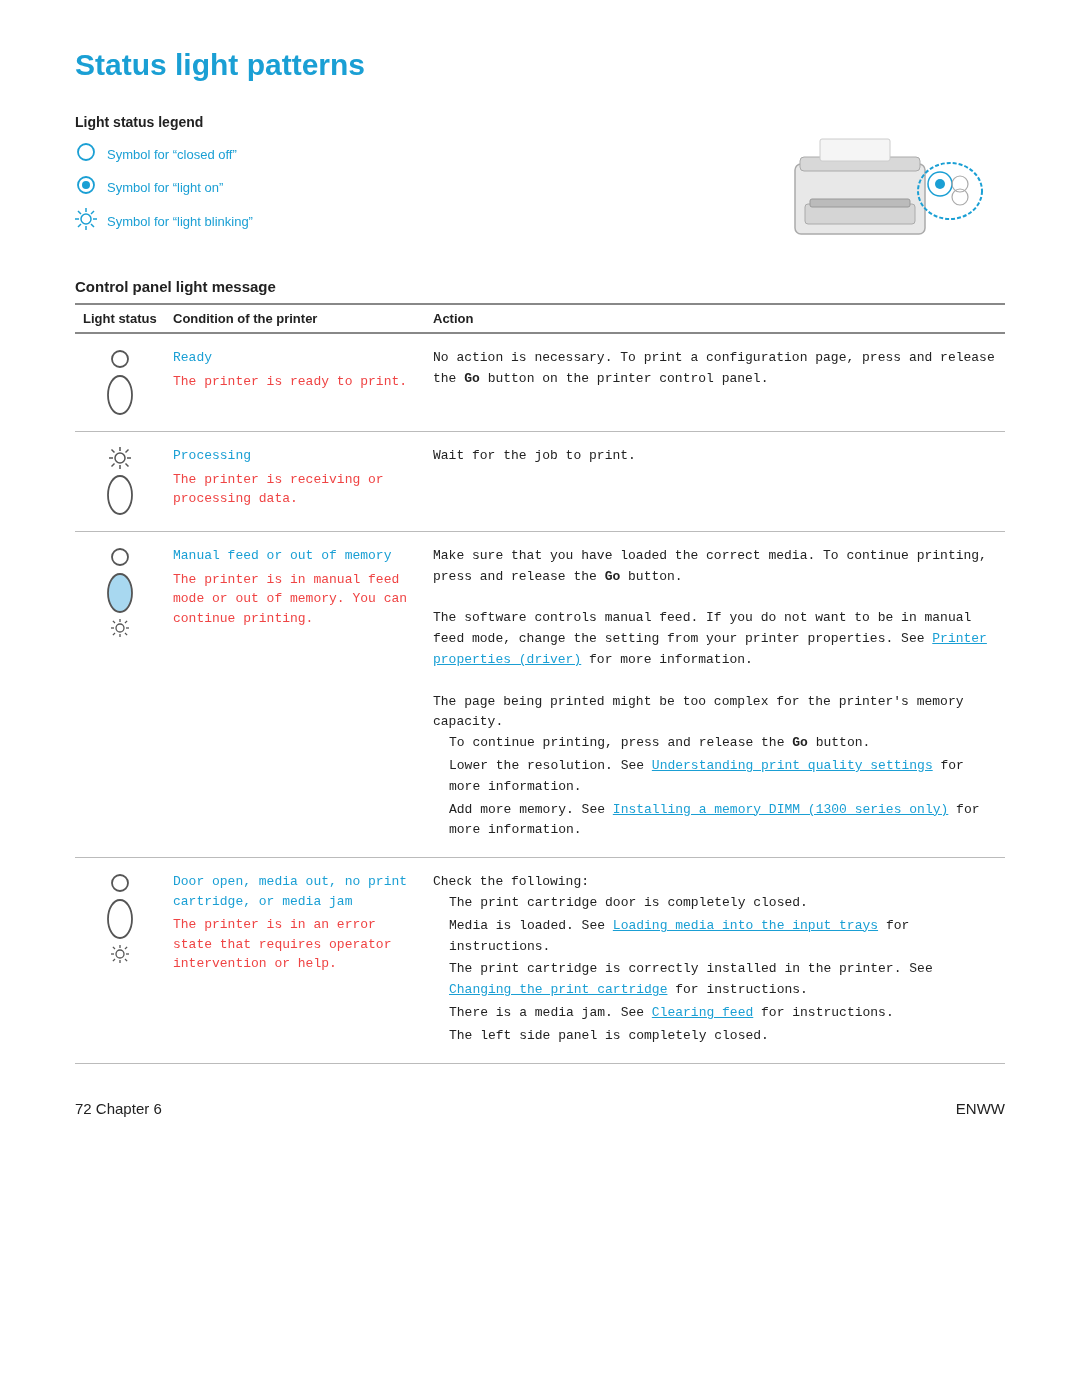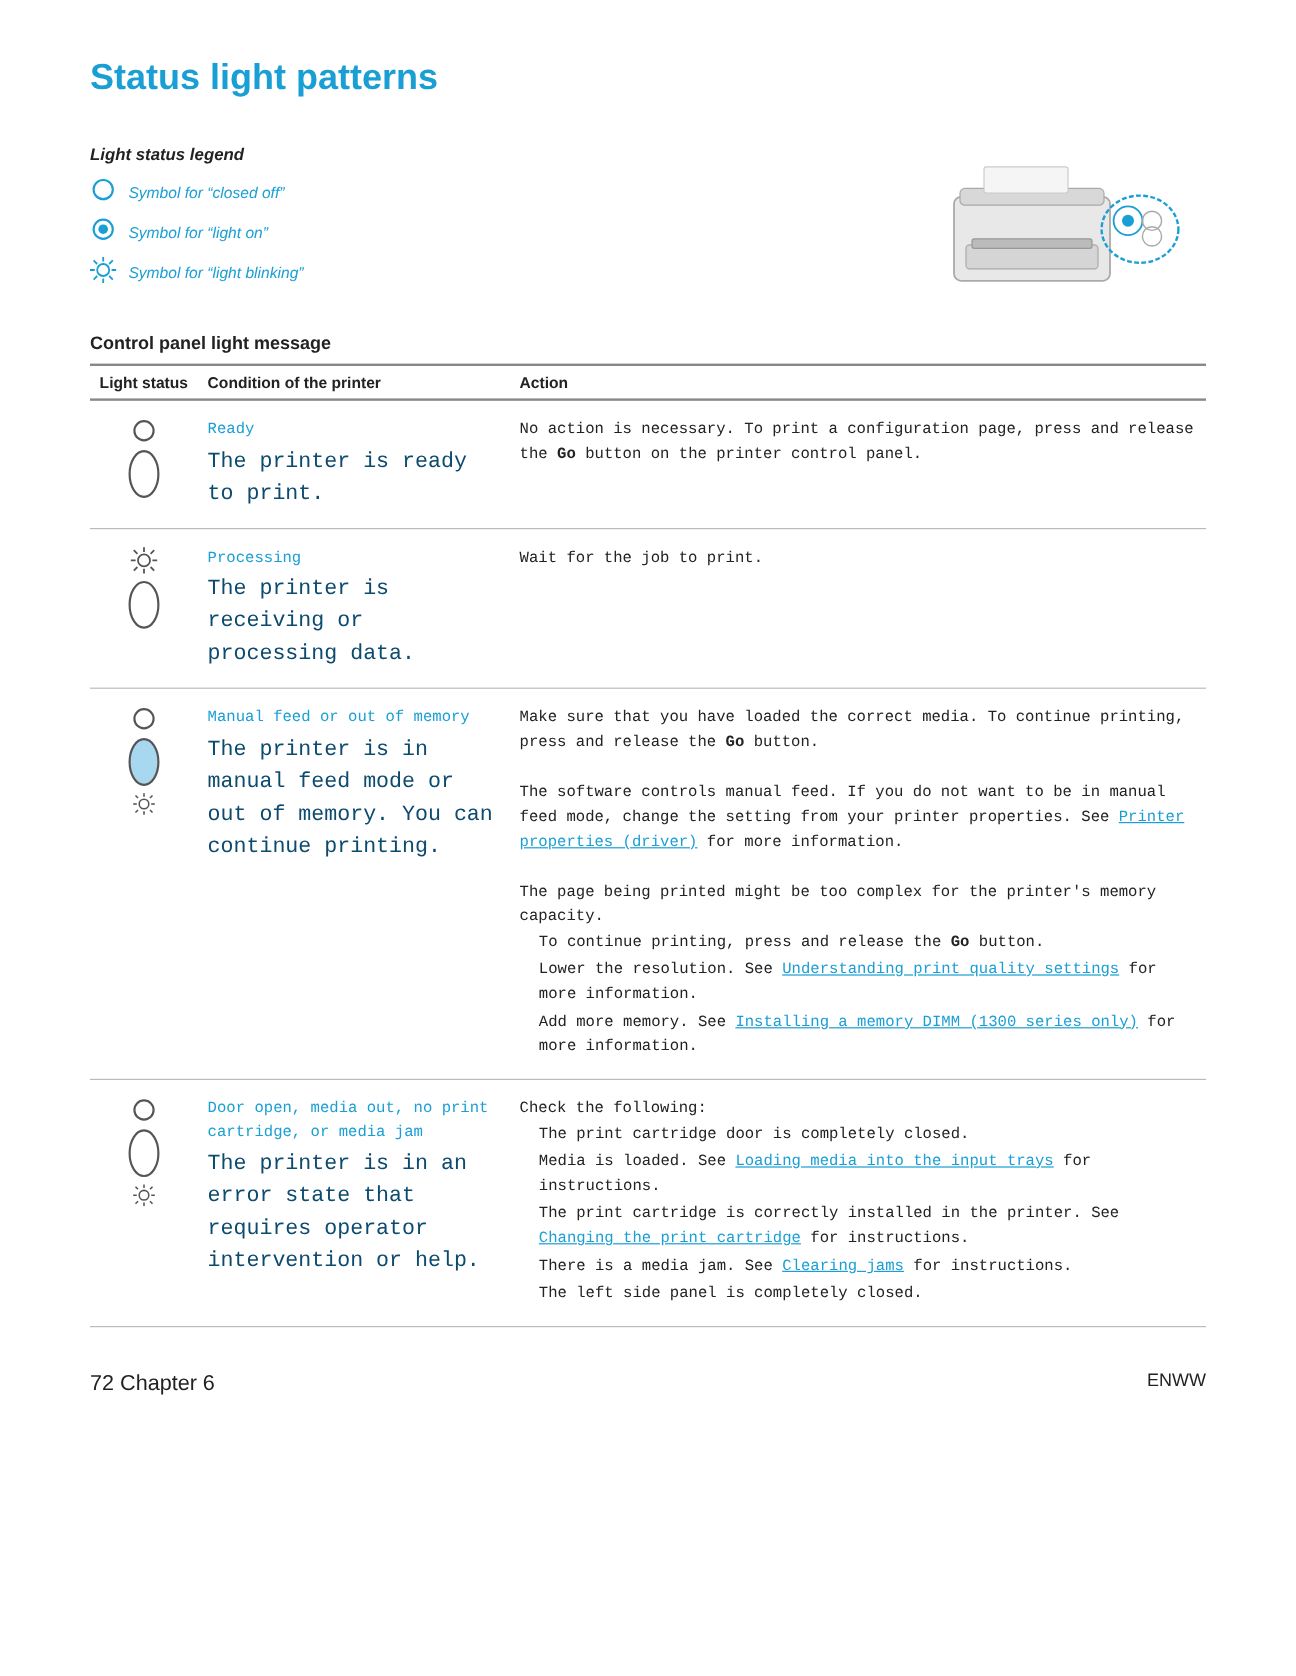--- a/index.html
+++ b/index.html
@@ -38,23 +38,22 @@
       font-size: 18px;
       color: #1a9fd4;
       flex-shrink: 0;
     }
     .legend-text {
       color: #1a9fd4;
       font-size: 13px;
     }
     .legend-and-image {
       display: flex;
-      align-items: center;
+      align-items: flex-start;
       justify-content: space-between;
-      font-style: italic;
     }
     .legend-items {
       flex: 1;
     }
     .printer-image-area {
       width: 240px;
       height: 150px;
       flex-shrink: 0;
       display: flex;
       align-items: center;
@@ -101,22 +100,22 @@
     .col-action {
       width: auto;
     }
     .condition-title {
       color: #1a9fd4;
       font-weight: normal;
       margin-bottom: 4px;
       display: block;
     }
     .condition-desc {
-      color: #0c4a6e;
-      font-size: 18px;
+      color: #ef4444;
+      font-size: 13px;
       line-height: 1.5;
     }
     .action-text {
       font-size: 13px;
       line-height: 1.6;
     }
     .action-text a, .link {
       color: #1a9fd4;
       text-decoration: underline;
     }
@@ -139,21 +138,21 @@
     }
     .footer {
       display: flex;
       justify-content: space-between;
       margin-top: 32px;
       font-size: 13px;
       color: #222;
       padding-top: 4px;
     }
     .footer-left {
-      font-size: 18px;
+      font-size: 15px;
     }
     .footer-right {
       font-size: 15px;
     }
   </style>
 </head>
 <body>
 
 <h1 class="page-title">Status light patterns</h1>
 
@@ -358,21 +357,21 @@
       <td class="col-condition">
         <span class="condition-title">Door open, media out, no print cartridge, or media jam</span>
         <span class="condition-desc">The printer is in an error state that requires operator intervention or help.</span>
       </td>
       <td class="col-action">
         <div class="action-text">
           Check the following:<br>
           <span class="action-sub">The print cartridge door is completely closed.</span>
           <span class="action-sub">Media is loaded. See <a class="link">Loading media into the input trays</a> for instructions.</span>
           <span class="action-sub">The print cartridge is correctly installed in the printer. See <a class="link">Changing the print cartridge</a> for instructions.</span>
-          <span class="action-sub">There is a media jam. See <a class="link">Clearing jams</a> for instructions.</span>
+          <span class="action-sub">There is a media jam. See <a class="link">Clearing feed</a> for instructions.</span>
           <span class="action-sub">The left side panel is completely closed.</span>
         </div>
       </td>
     </tr>
   </tbody>
 </table>
 
 <div class="footer">
   <span class="footer-left">72  Chapter 6</span>
   <span class="footer-right">ENWW</span>

